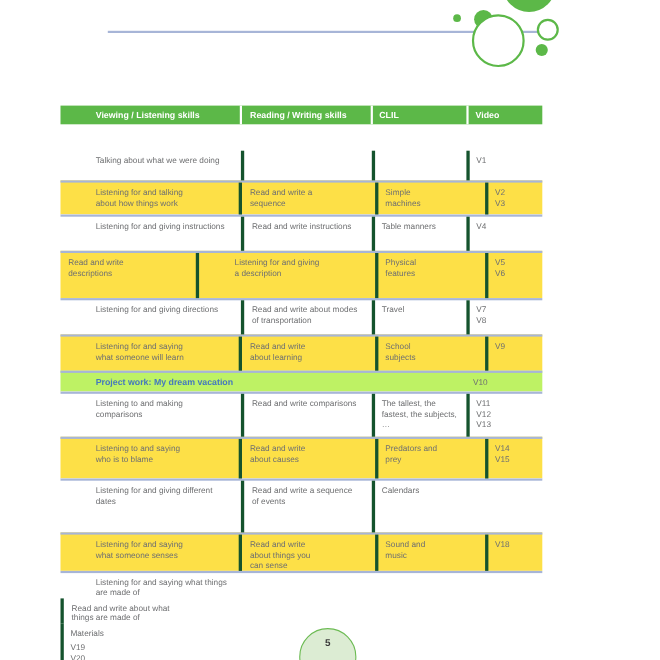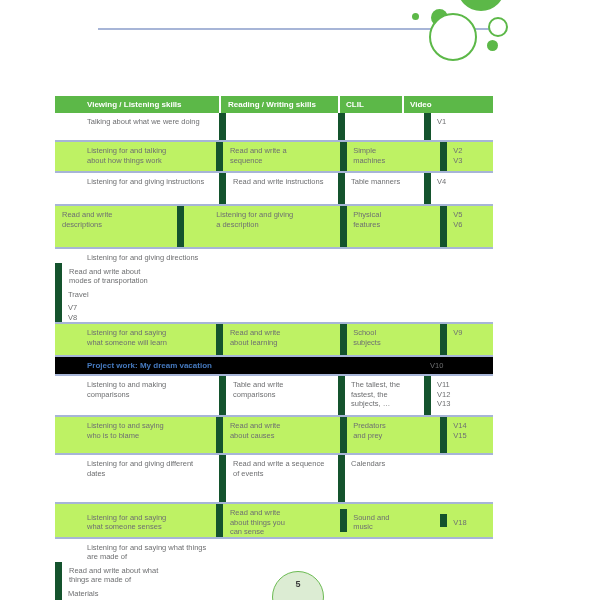--- a/index.html
+++ b/index.html
@@ -20,32 +20,32 @@
   .c5 { left:488px; top:17px; width:20px; height:20px; }
   .c6 { left:487px; top:40px; width:11px; height:11px; }
 
   
   .tbl { position:absolute; left:55px; top:96px; width:438px; font-size:7.5px; color:#6e6f71; }
   .thead { display:flex; height:17px; background:#5cb848; color:#ffffff; font-weight:bold; font-size:8px; align-items:center; }
   .th { height:100%; display:flex; align-items:center; }
   .th + .th { border-left:2px solid #ffffff; }
   .row { display:flex; border-top:2px solid #a7b5d7; background:#ffffff; }
   .row.first { border-top:none; }
-  .row.shade { background:#bef264;gap:35px; }
+  .row.shade { background:#fde047;gap:35px; }
   .cell { padding-top:4px; line-height:9.5px; }
-  .cell + .cell { border-left:7px solid #14532d; }
+  .cell + .cell { border-left:3px solid #14532d; }
   .col1 { width:164px; padding-left:32px; padding-right:10px; }
   .col2 { width:119px; padding-left:7px;  padding-right:10px; }
   .col3 { width:86px;  padding-left:6px;  padding-right:6px; }
   .col4 { width:69px;  padding-left:6px;  padding-right:4px; }
   .h1 { width:164px; padding-left:32px; }
   .h2 { width:119px; padding-left:7px; }
-  .h3 { width:64px;  padding-left:6px; }
+  .h3 { width:88px;  padding-left:6px; }
   .h4 { width:69px;  padding-left:6px; }
-  .section-row { display:flex; align-items:center; border-top:2px solid #a7b5d7; background:#000000; }
+  .section-row { display:flex; align-items:center; border-top:2px solid #a7b5d7; background:#bef264; }
   .section-label { width:369px; padding-left:32px; color:#4579be; font-weight:bold; font-size:8px; }
   .section-video { width:69px; padding-left:6px; }
   .vline { display:block; }
 
   
   .page-badge {
     position:absolute; left:272px; top:571px; width:52px; height:52px;
     border-radius:50%; background:#dcecd3; border:1.5px solid #6cbb53;
     display:flex; justify-content:center;
   }
@@ -65,21 +65,21 @@
   <div class="circle c-fill c6"></div>
 
   <div class="tbl">
     <div class="thead" id="thead">
         <div class="th h1">Viewing / Listening skills</div>
         <div class="th h2">Reading / Writing skills</div>
         <div class="th h3">CLIL</div>
         <div class="th h4">Video</div>
       </div>
     <div id="tbody">
-        <div class="row first" style="min-height: 27px;">
+        <div class="row first" style="min-height: 27px; margin-top: 24px;">
           <div class="cell col1">Talking about what we were doing</div>
           <div class="cell col2"></div>
           <div class="cell col3"></div>
           <div class="cell col4">
             <div class="vline">V1</div>
           </div>
         </div>
         <div class="row shade" style="min-height: 31px;">
           <div class="cell col1">Listening for and talking about how things work</div>
           <div class="cell col2">Read and write a sequence</div>
@@ -99,21 +99,21 @@
         </div>
         <div class="row shade" style="min-height: 43px;">
           <div class="cell col2">Read and write descriptions</div>
           <div class="cell col1">Listening for and giving a description</div>
           <div class="cell col3">Physical features</div>
           <div class="cell col4">
             <div class="vline">V5</div>
             <div class="vline">V6</div>
           </div>
         </div>
-        <div class="row" style="min-height: 33px; flex-direction: column;">
+        <div class="row" style="min-height: 33px;">
           <div class="cell col1">Listening for and giving directions</div>
           <div class="cell col2">Read and write about modes of transportation</div>
           <div class="cell col3">Travel</div>
           <div class="cell col4">
             <div class="vline">V7</div>
             <div class="vline">V8</div>
           </div>
         </div>
         <div class="row shade" style="min-height: 33px;">
           <div class="cell col1">Listening for and saying what someone will learn</div>
@@ -122,21 +122,21 @@
           <div class="cell col4">
             <div class="vline">V9</div>
           </div>
         </div>
         <div class="section-row" style="height: 19px;">
           <div class="section-label">Project work: My dream vacation</div>
           <div class="section-video">V10</div>
         </div>
         <div class="row" style="min-height: 41px;">
           <div class="cell col1">Listening to and making comparisons</div>
-          <div class="cell col2">Table and write comparisons</div>
+          <div class="cell col2">Read and write comparisons</div>
           <div class="cell col3">The tallest, the fastest, the subjects, …</div>
           <div class="cell col4">
             <div class="vline">V11</div>
             <div class="vline">V12</div>
             <div class="vline">V13</div>
           </div>
         </div>
         <div class="row shade" style="min-height: 38px;">
           <div class="cell col1">Listening to and saying who is to blame</div>
           <div class="cell col2">Read and write about causes</div>
@@ -144,21 +144,21 @@
           <div class="cell col4">
             <div class="vline">V14</div>
             <div class="vline">V15</div>
           </div>
         </div>
         <div class="row" style="min-height: 49px;">
           <div class="cell col1">Listening for and giving different dates</div>
           <div class="cell col2">Read and write a sequence of events</div>
           <div class="cell col3">Calendars</div>
         </div>
-        <div class="row shade" style="min-height: 29px; align-items: center;">
+        <div class="row shade" style="min-height: 29px;">
           <div class="cell col1">Listening for and saying what someone senses</div>
           <div class="cell col2">Read and write about things you can sense</div>
           <div class="cell col3">Sound and music</div>
           <div class="cell col4">
             <div class="vline">V18</div>
           </div>
         </div>
         <div class="row" style="min-height: 46px; flex-direction: column;">
           <div class="cell col1">Listening for and saying what things are made of</div>
           <div class="cell col2">Read and write about what things are made of</div>

